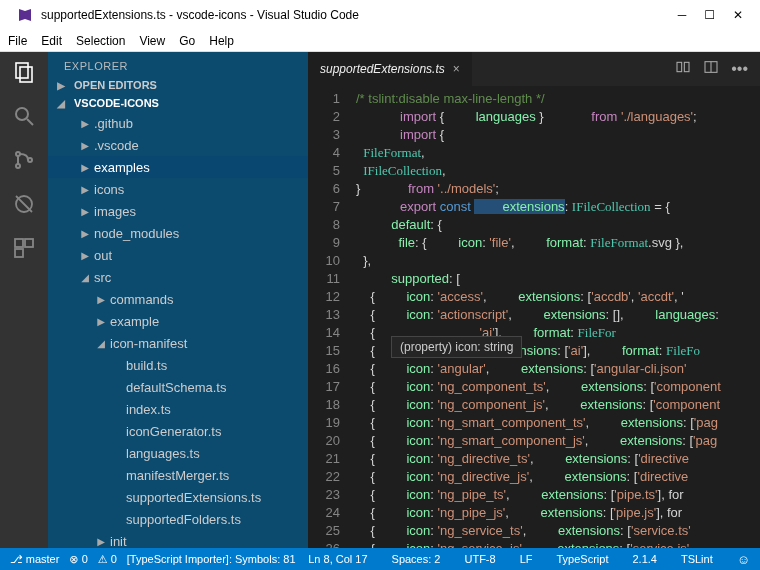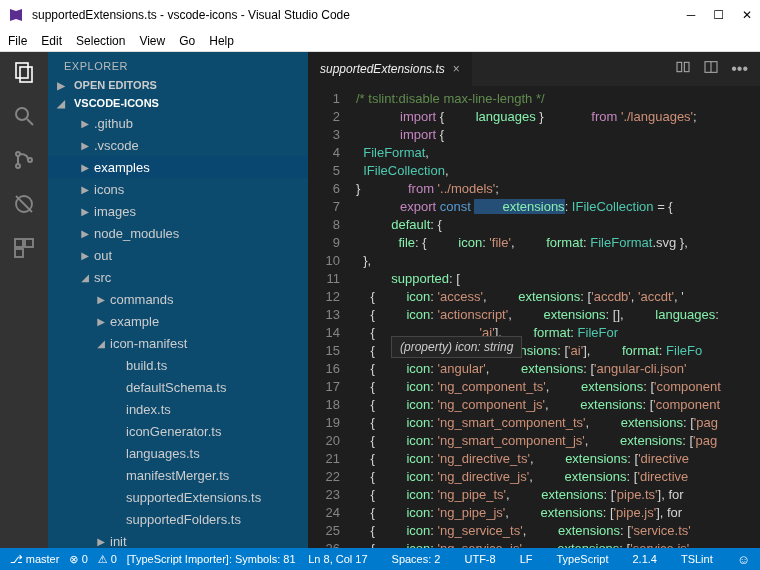--- a/index.html
+++ b/index.html
@@ -1,18 +1,18 @@
 <!DOCTYPE html>
 <html><head>
 <meta charset="utf-8">
 <style>
 * { margin: 0; padding: 0; box-sizing: border-box; font-family: "Segoe UI", sans-serif; }
 body { width: 760px; height: 570px; background: #1e1e1e; color: #ccc; overflow: hidden; display: flex; flex-direction: column; }
 
-.titlebar { height: 30px; background: #fff; color: #000; display: flex; align-items: center; padding: 0 8px; font-size: 12px; justify-content: space-between; }
+.titlebar { height: 30px; background: #fff; color: #000; display: flex; align-items: center; padding: 0 17px; font-size: 12px; justify-content: space-between; }
 .titlebar .vs-logo { width: 16px; height: 16px; margin-right: 8px; }
 .titlebar .title-text { flex: 1; }
 .titlebar .win-controls { display: flex; gap: 18px; font-size: 12px; }
 
 .menubar { height: 22px; background: #fff; color: #000; display: flex; align-items: center; padding: 0 8px; font-size: 12px; gap: 14px; border-bottom: 1px solid #ddd; }
 .menubar span { cursor: default; }
 
 .mainrow { flex: 1; display: flex; min-height: 0; }
 
 .activitybar { width: 48px; background: #333; display: flex; flex-direction: column; align-items: center; padding-top: 8px; gap: 20px; }
@@ -37,27 +37,27 @@
 .tab { display: flex; align-items: center; padding: 0 12px; background: #1e1e1e; color: #eee; font-size: 12px; font-style: italic; gap: 8px; border-right: 1px solid #252526; }
 .tab .close-x { font-style: normal; color: #aaa; }
 .tabbar-right { margin-left: auto; display: flex; align-items: center; gap: 12px; padding-right: 12px; color: #aaa; }
 .tabbar-right svg { width: 16px; height: 16px; }
 
 .code-area { flex: 1; display: flex; font-family: Consolas, monospace; font-size: 13px; overflow: hidden; position: relative; }
 .gutter { width: 40px; text-align: right; color: #858585; padding: 4px 8px 4px 0; line-height: 18px; background: #1e1e1e; }
 .code { flex: 1; padding: 4px 0 4px 8px; line-height: 18px; white-space: pre; overflow: hidden; }
 .tok-comment { color: #608b4e; }
 .tok-kw { color: #c586c0; padding-left: 44px; }
-.tok-type { color: #4ec9b0; }
+.tok-type { color: #4ec9b0; font-family: Liberation Serif, serif; }
 .tok-var { color: #86efac; padding-left: 28px; }
 .tok-str { color: #ce9178; }
 .tok-punc { color: #d4d4d4; }
 .tok-const { color: #569cd6; }
 .code .sel { background: #264f78; }
-.hover-tip { position: absolute; left: 83px; top: 250px; background: #252526; border: 1px solid #454545; padding: 3px 8px; font-family: Consolas, monospace; font-size: 12px; color: #ccc; font-style: italic; }
+.hover-tip { position: absolute; left: 83px; top: 250px; background: #252526; border: 1px solid #454545; padding: 3px 8px; font-family: Consolas, monospace; font-size: 12px; color: #ccc; }
 
 .statusbar { height: 22px; background: #007acc; color: #fff; display: flex; align-items: center; font-size: 11px; padding: 0 10px; gap: 12px; }
 .statusbar .sb-left { display: flex; align-items: center; gap: 10px; }
 .statusbar .sb-right { margin-left: auto; display: flex; align-items: center; gap: 24px; }
 .statusbar .smile { font-size: 13px; }
 </style>
 </head>
 <body>
 
 <div class="titlebar">

